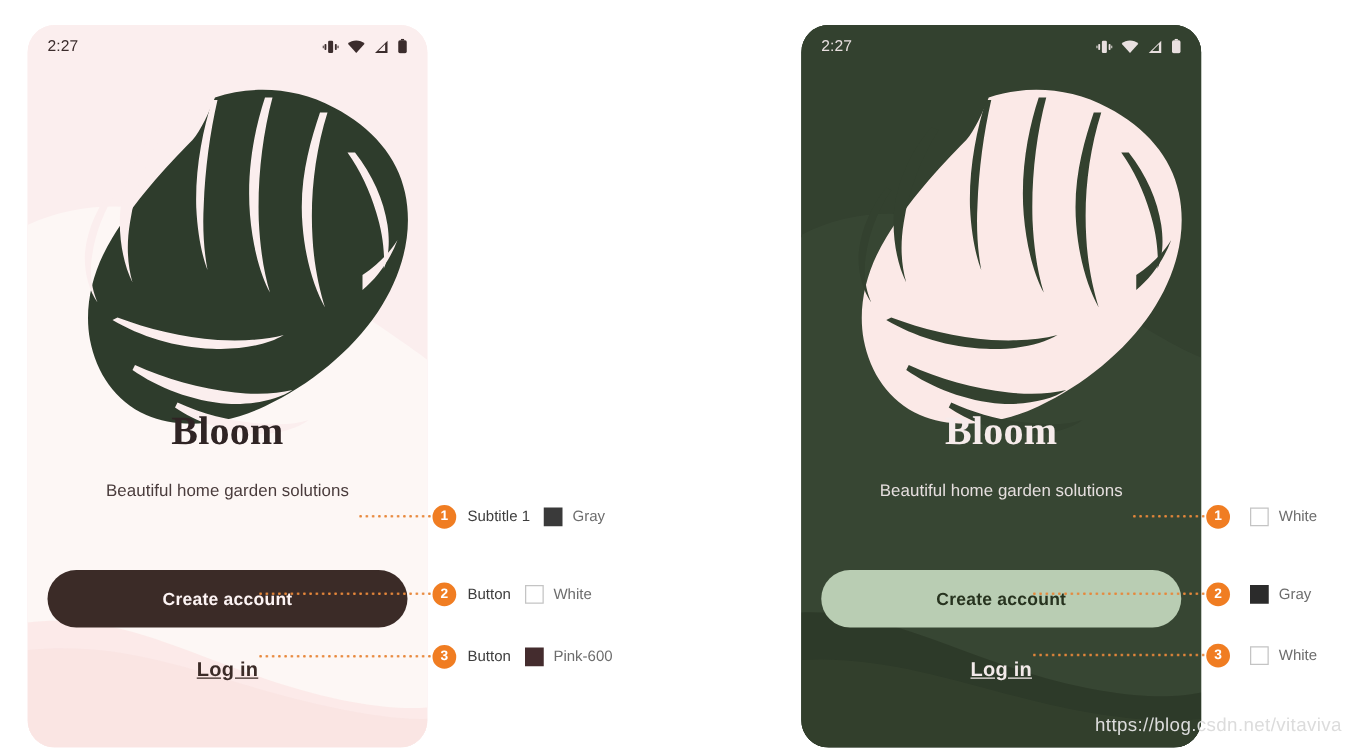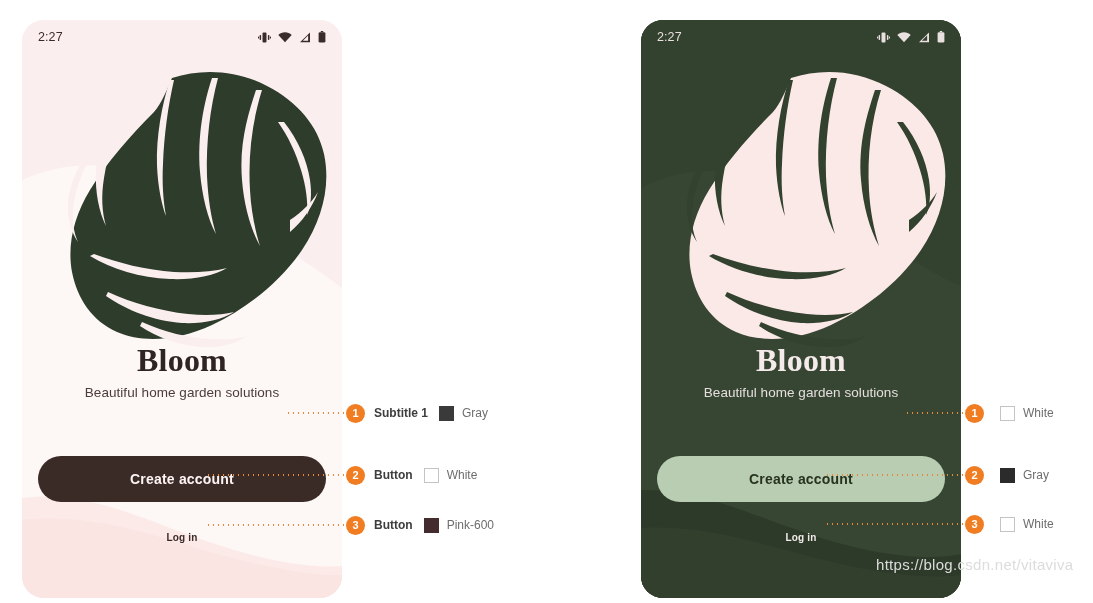--- a/index.html
+++ b/index.html
@@ -75,21 +75,21 @@
     left: 0; right: 0;
     bottom: 0;
     z-index: 5;
     text-align: center;
   }
   .brand-title {
     font-family: "Liberation Serif", "DejaVu Serif", serif;
     font-size: 32px;
     font-weight: 700;
     letter-spacing: 0.2px;
-    margin: 0 0 6px 0;
+    margin: 0 0 22px 0;
   }
   .brand-sub {
     font-size: 13.5px;
     font-weight: 400;
     margin: 0;
     letter-spacing: .05px;
   }
   #phone-light .brand-title { color: #2f2424; }
   #phone-light .brand-sub   { color: #4a3c3c; }
   #phone-dark  .brand-title { color: #f6ebeb; }
@@ -113,25 +113,26 @@
   #phone-dark  .btn-primary { background: #b9cdb3; color: #27331f; }
 
   .btn-text {
     display: block;
     width: 288px;
     height: 34px;
     margin: 18px auto 44px auto;
     background: none;
     border: none;
     font-family: "Liberation Sans", sans-serif;
-    font-size: 10px;
+    font-size: 16px;
     font-weight: 600;
     letter-spacing: .2px;
     cursor: pointer;
     padding: 0;
+    text-decoration: underline;
   }
   #phone-light .btn-text { color: #3b2b27; }
   #phone-dark  .btn-text { color: #f3eaea; }
 
   
   .anno {
     position: absolute;
     display: flex;
     align-items: center;
     height: 22px;
@@ -155,21 +156,21 @@
     font-size: 11px;
     font-weight: 700;
     display: flex;
     align-items: center;
     justify-content: center;
     flex: none;
     line-height: 1;
   }
   .anno-label {
     font-size: 12px;
-    font-weight: 700;
+    font-weight: 400;
     color: #3d3d3d;
     margin-left: 9px;
   }
   .swatch {
     width: 15px;
     height: 15px;
     flex: none;
     margin-left: 11px;
     box-sizing: border-box;
   }
@@ -179,21 +180,21 @@
     font-size: 12px;
     font-weight: 400;
     color: #6d6d6d;
     margin-left: 8px;
   }
 
   
   .watermark {
     position: absolute;
     left: 876px;
-    top: 556px;
+    top: 572px;
     font-size: 15px;
     color: #dcdcdc;
     letter-spacing: .3px;
     z-index: 30;
     user-select: none;
   }
 </style>
 </head>
 <body>
 

